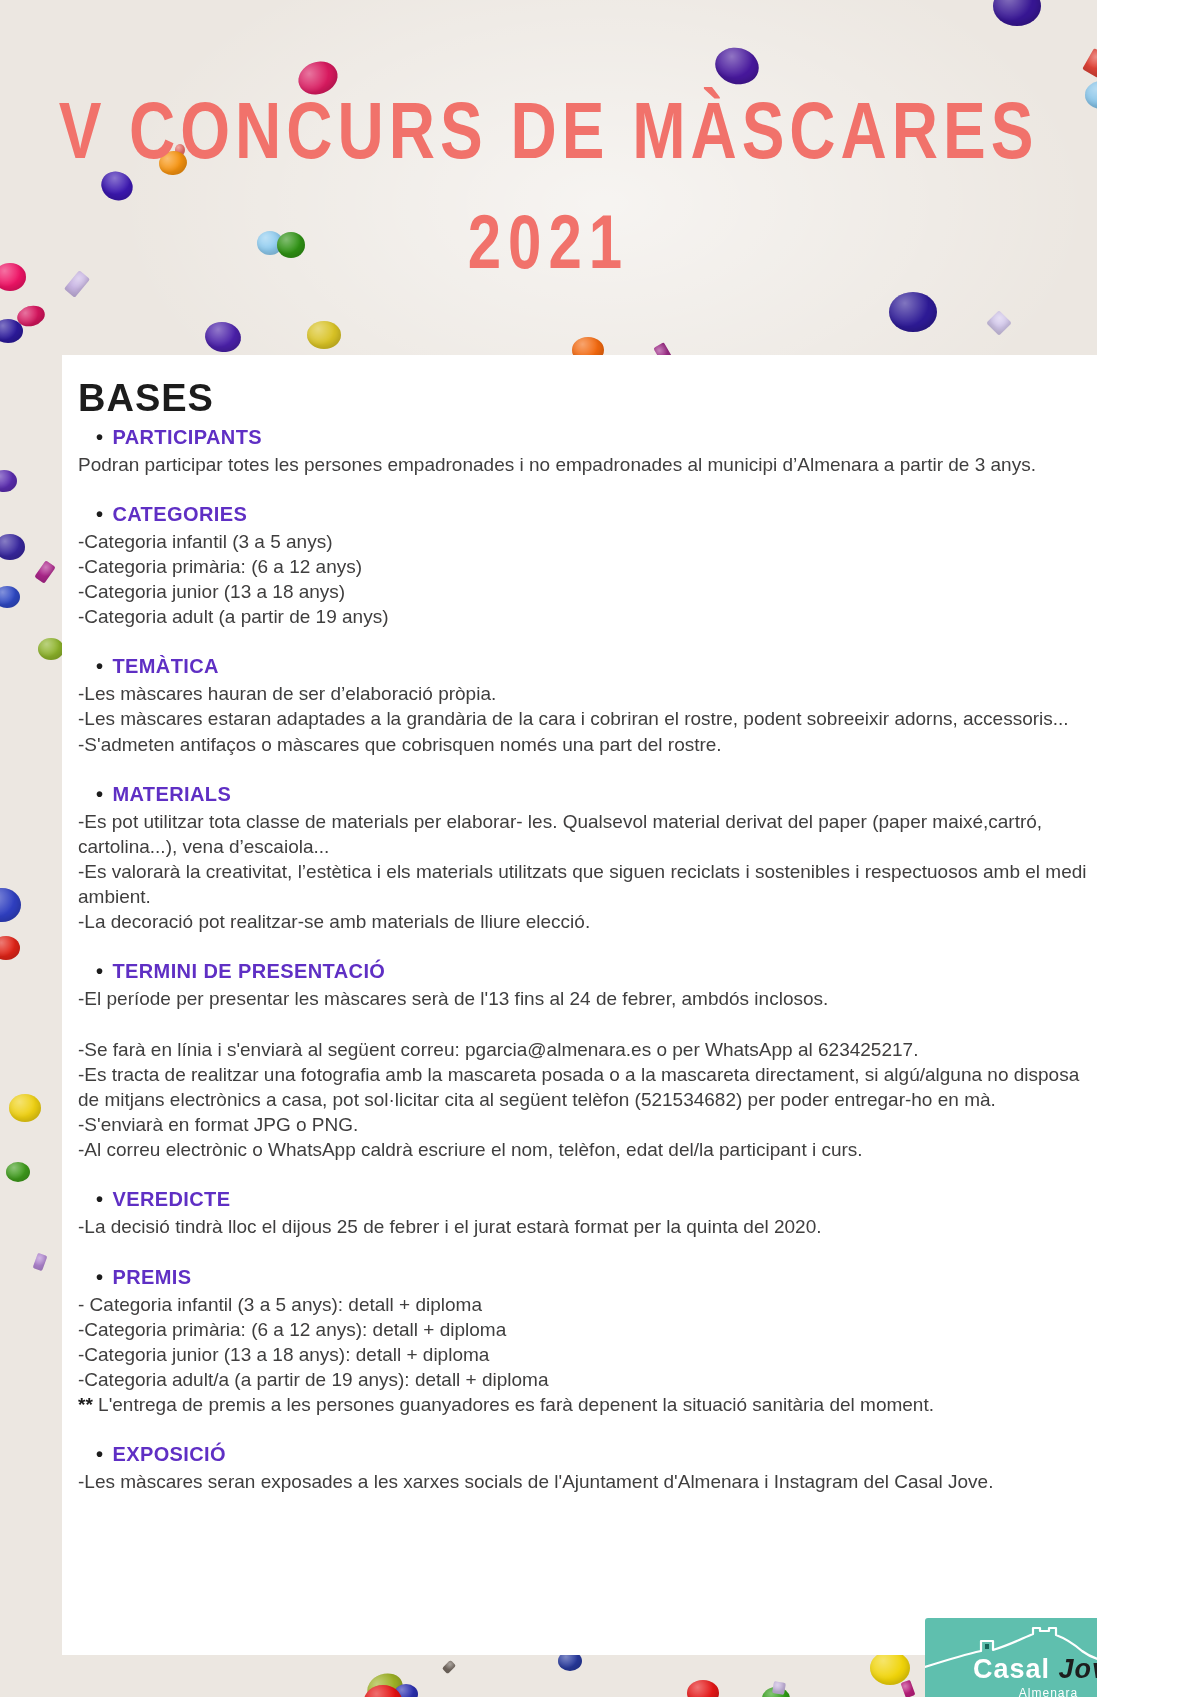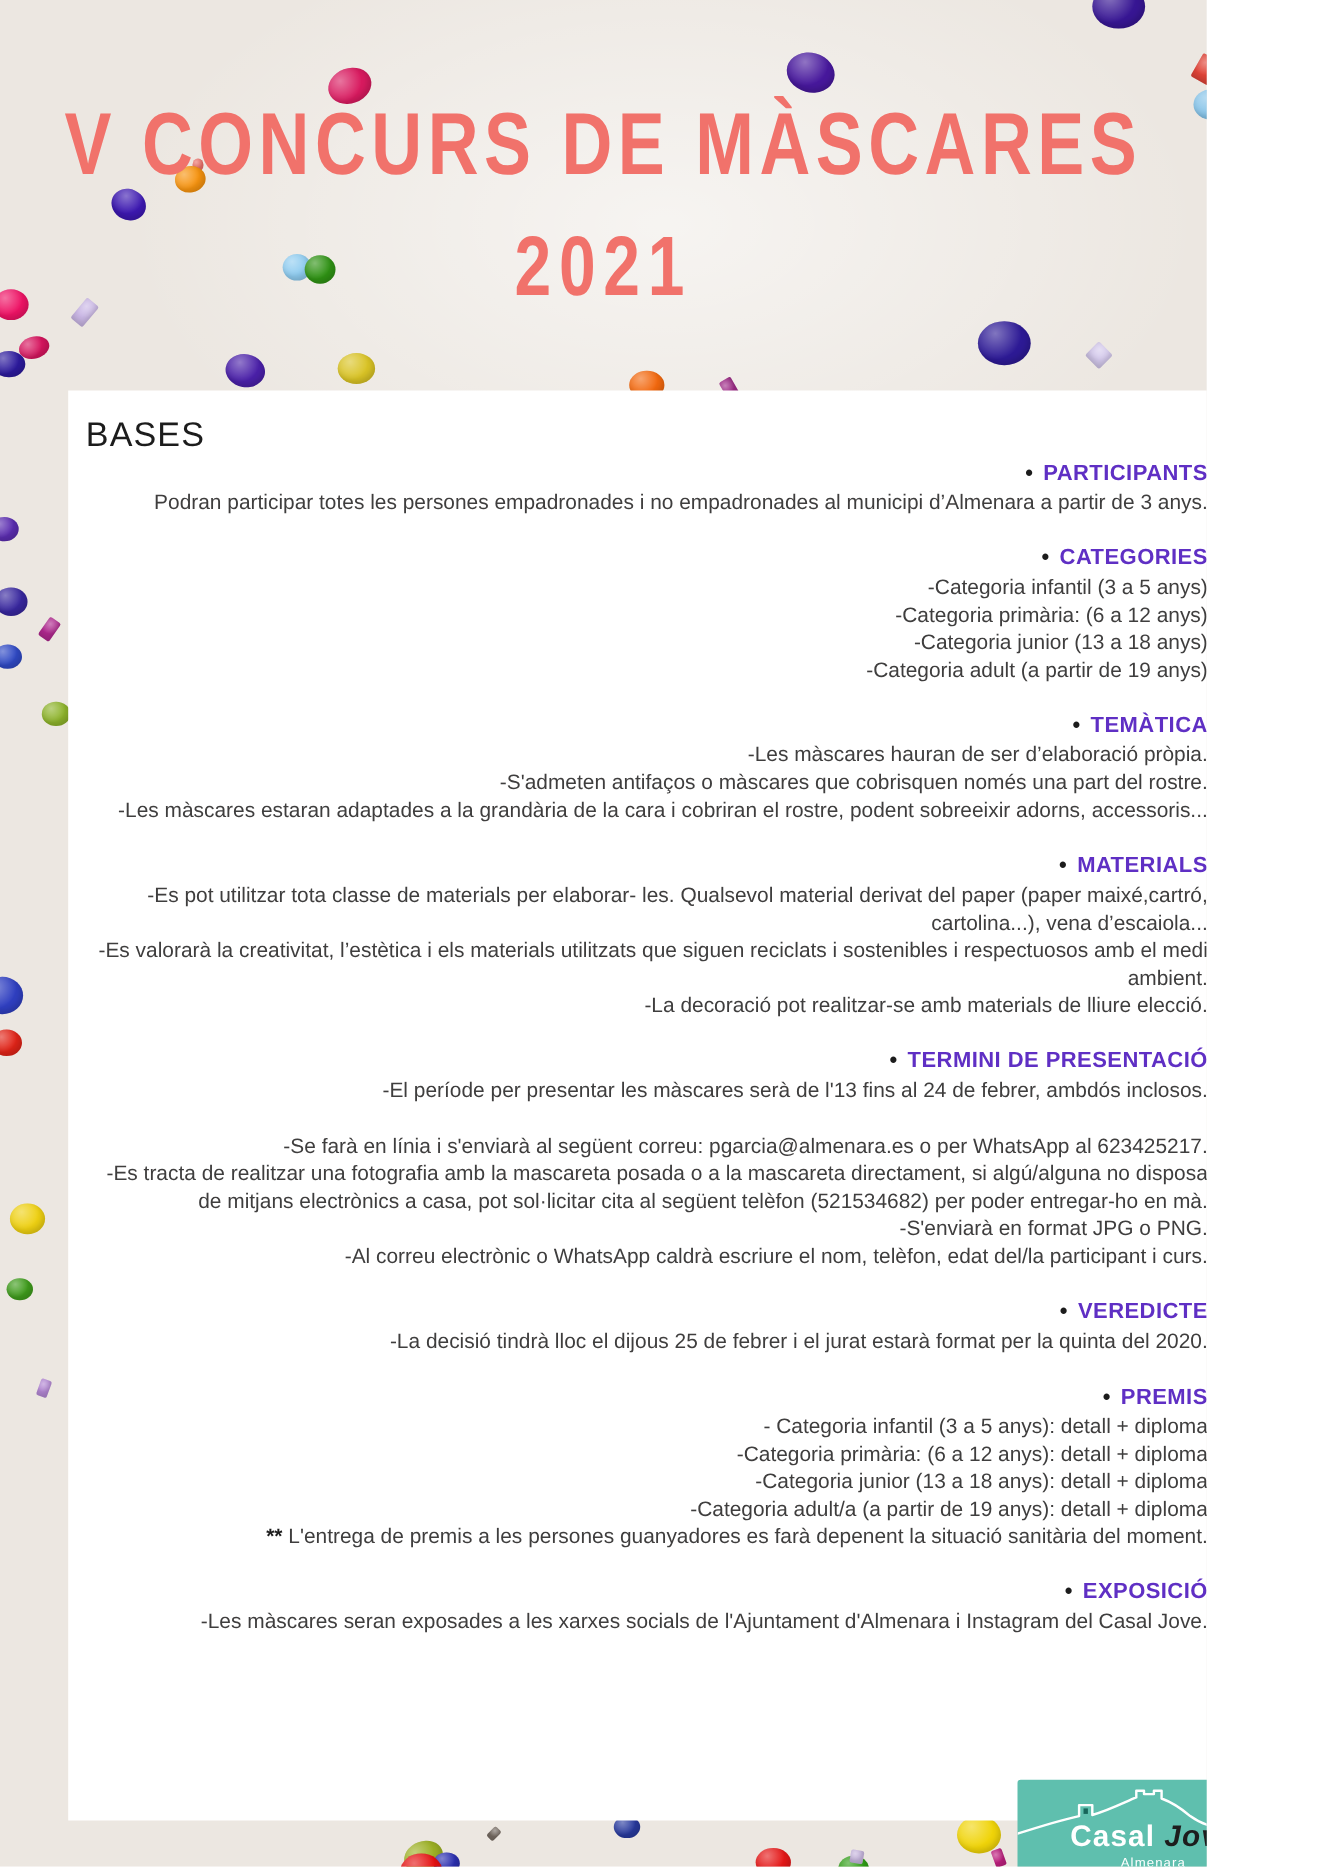--- a/index.html
+++ b/index.html
@@ -25,23 +25,23 @@
   .confetto::after{content:"";position:absolute;inset:0;border-radius:inherit;
     background:radial-gradient(circle at 33% 28%, rgba(255,255,255,.4), rgba(255,255,255,0) 55%);}
   .title{position:absolute;left:0;right:0;text-align:center;z-index:2;
     color:var(--accent-coral);font-weight:bold;}
   .title-line1{top:84px;font-size:64px;letter-spacing:5px;transform:scaleY(1.25);transform-origin:top center;}
   .title-line2{top:198px;font-size:60px;letter-spacing:7px;transform:scaleY(1.28);transform-origin:top center;}
   .card{
     position:absolute;left:62px;top:355px;width:1066px;height:1300px;z-index:2;
     background:var(--card-bg);box-sizing:border-box;padding:22px 30px 0 16px;
   }
-  .bases-heading{font-size:31px;font-weight:normal;color:var(--heading-black);
+  .bases-heading{font-size:38px;font-weight:bold;color:var(--heading-black);
     letter-spacing:1px;margin:0 0 6px 0;}
-  .section{margin-top:26px;text-align:right;}
+  .section{margin-top:26px;}
   .section.first{margin-top:4px;}
   .section-header{font-size:20px;font-weight:bold;color:var(--header-purple);
     margin:0 0 3px 18px;letter-spacing:.4px;}
   .bullet{color:var(--heading-black);margin-right:9px;}
   .line{margin:0;font-size:19px;line-height:1.32;color:var(--body-text);}
   .note-prefix{font-weight:bold;color:var(--heading-black);}
   .logo{
     position:absolute;left:925px;top:1618px;width:247px;height:112px;z-index:3;
     background:var(--logo-teal);border-radius:3px;text-align:center;overflow:hidden;
   }
@@ -135,22 +135,22 @@
       <div class="section-header"><span class="bullet">•</span><span>CATEGORIES</span></div>
       <p class="line">-Categoria infantil (3 a 5 anys)</p>
       <p class="line">-Categoria primària: (6 a 12 anys)</p>
       <p class="line">-Categoria junior (13 a 18 anys)</p>
       <p class="line">-Categoria adult (a partir de 19 anys)</p>
     </div>
 
     <div class="section">
       <div class="section-header"><span class="bullet">•</span><span>TEMÀTICA</span></div>
       <p class="line">-Les màscares hauran de ser d’elaboració pròpia.</p>
+      <p class="line">-Les màscares estaran adaptades a la grandària de la cara i cobriran el rostre, podent sobreeixir adorns, accessoris...</p>
       <p class="line">-S'admeten antifaços o màscares que cobrisquen només una part del rostre.</p>
-      <p class="line">-Les màscares estaran adaptades a la grandària de la cara i cobriran el rostre, podent sobreeixir adorns, accessoris...</p>
     </div>
 
     <div class="section">
       <div class="section-header"><span class="bullet">•</span><span>MATERIALS</span></div>
       <p class="line">-Es pot utilitzar tota classe de materials per elaborar- les. Qualsevol material derivat del paper (paper maixé,cartró, cartolina...), vena d’escaiola...</p>
       <p class="line">-Es valorarà la creativitat, l’estètica i els materials utilitzats que siguen reciclats i sostenibles i respectuosos amb el medi ambient.</p>
       <p class="line"> -La decoració pot realitzar-se amb materials de lliure elecció.</p>
     </div>
 
     <div class="section">

